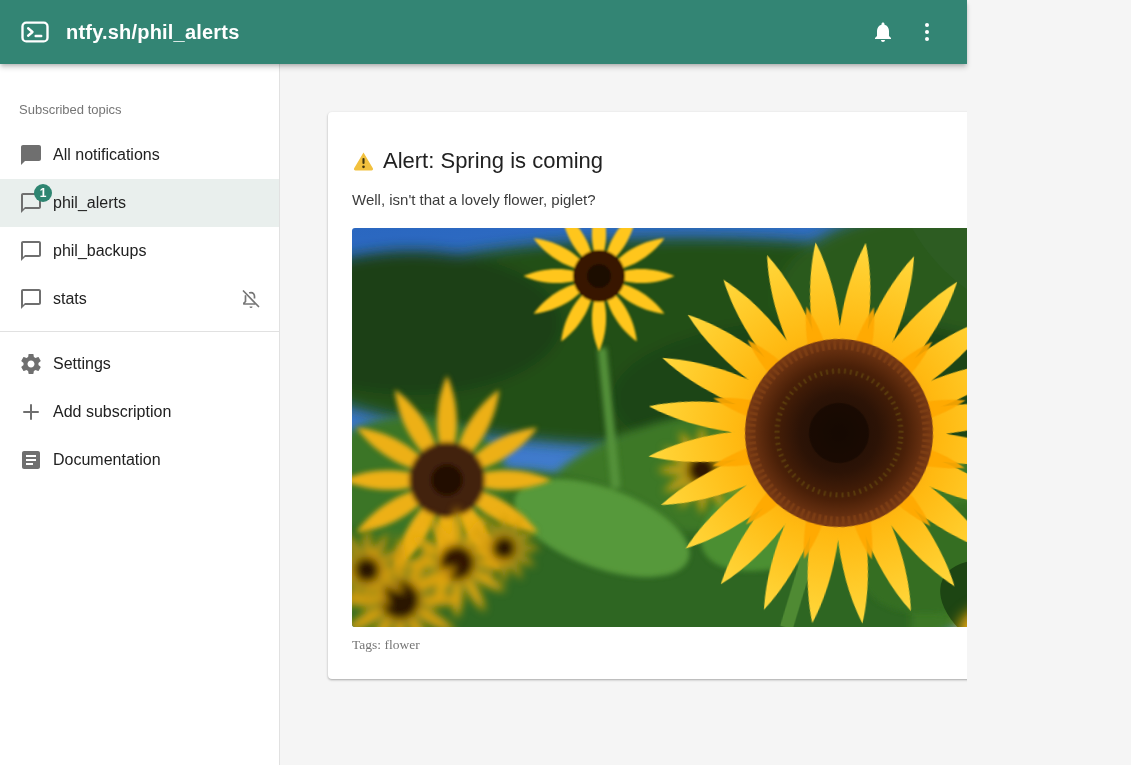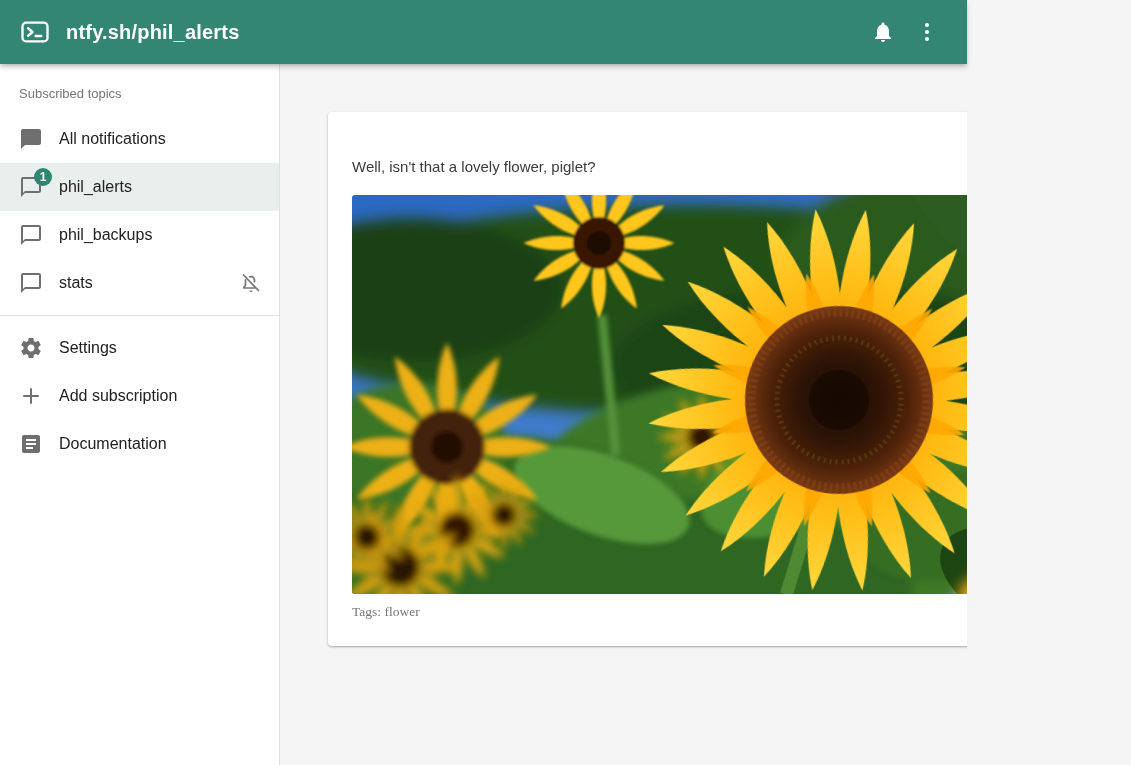--- a/index.html
+++ b/index.html
@@ -22,30 +22,30 @@
     width:48px; height:48px; border:none; background:transparent; color:#fff;
     display:flex; align-items:center; justify-content:center; cursor:pointer; border-radius:50%;
   }
 
   
   .body { flex:1; display:flex; min-height:0; }
 
   
   .sidebar {
     width:280px; flex:0 0 280px; background:#fff; border-right:1px solid #e1e1e1;
-    padding-top:16px; overflow:hidden;
+    padding-top:32px; overflow:hidden;
   }
   .section-label { font-size:13px; color:#757575; padding:6px 16px 14px 19px; }
   .nav-item {
     height:48px; display:flex; align-items:center; padding:0 16px 0 19px;
     cursor:pointer; position:relative; background:transparent;
   }
   .nav-item.selected { background:#e9efed; }
   .nav-item .icn { width:24px; height:24px; flex:0 0 24px; color:#6f6f6f; position:relative; }
-  .nav-item .lbl { margin-left:16px; font-size:16px; color:#212121; white-space:nowrap; }
+  .nav-item .lbl { margin-left:10px; font-size:16px; color:#212121; white-space:nowrap; }
   .nav-item .right-icn { margin-left:auto; width:24px; height:24px; color:#757575; }
   .badge {
     position:absolute; top:-7px; right:-9px; min-width:18px; height:18px; border-radius:9px;
     background:#2e8571; color:#fff; font-size:12px; font-weight:700;
     display:flex; align-items:center; justify-content:center; padding:0 4px;
   }
   .divider { border:none; border-top:1px solid #e1e1e1; margin:8px 0; }
 
   
   .main { flex:1; background:#f5f5f5; overflow:auto; padding:48px 49px 38px 48px; }
@@ -191,20 +191,30 @@
       <article class="card">
 
         <button class="close">
           <svg viewBox="0 0 24 24" width="22" height="22" fill="none" stroke="#757575" stroke-width="1.8" stroke-linecap="round">
             <line x1="6" y1="6" x2="18" y2="18"></line>
               <line x1="18" y1="6" x2="6" y2="18"></line>
           </svg>
         </button>
 
 
+        <h2>
+          <span class="warn">
+            <svg viewBox="0 0 24 24" width="23" height="22">
+              <path d="M12 2.6 22.2 19.8a1.7 1.7 0 0 1-1.46 2.56H3.26A1.7 1.7 0 0 1 1.8 19.8Z" fill="#f2c13e"></path>
+              <rect x="10.85" y="8.6" width="2.3" height="6.6" rx="1.15" fill="#41350e"></rect>
+              <circle cx="12" cy="18.4" r="1.45" fill="#41350e"></circle>
+            </svg>
+          </span>
+          <span>Alert: Spring is coming</span>
+        </h2>
 
         <p class="msg">Well, isn't that a lovely flower, piglet?</p>
 
         <div class="attachment">
           <svg viewBox="0 0 705 399" width="705" height="399" preserveAspectRatio="none">
             <defs>
               <linearGradient id="sky" x1="0" y1="0" x2="0.3" y2="1">
                 <stop offset="0" stop-color="#2a67c0"></stop>
                   <stop offset="1" stop-color="#4e88d4"></stop>
               </linearGradient>

